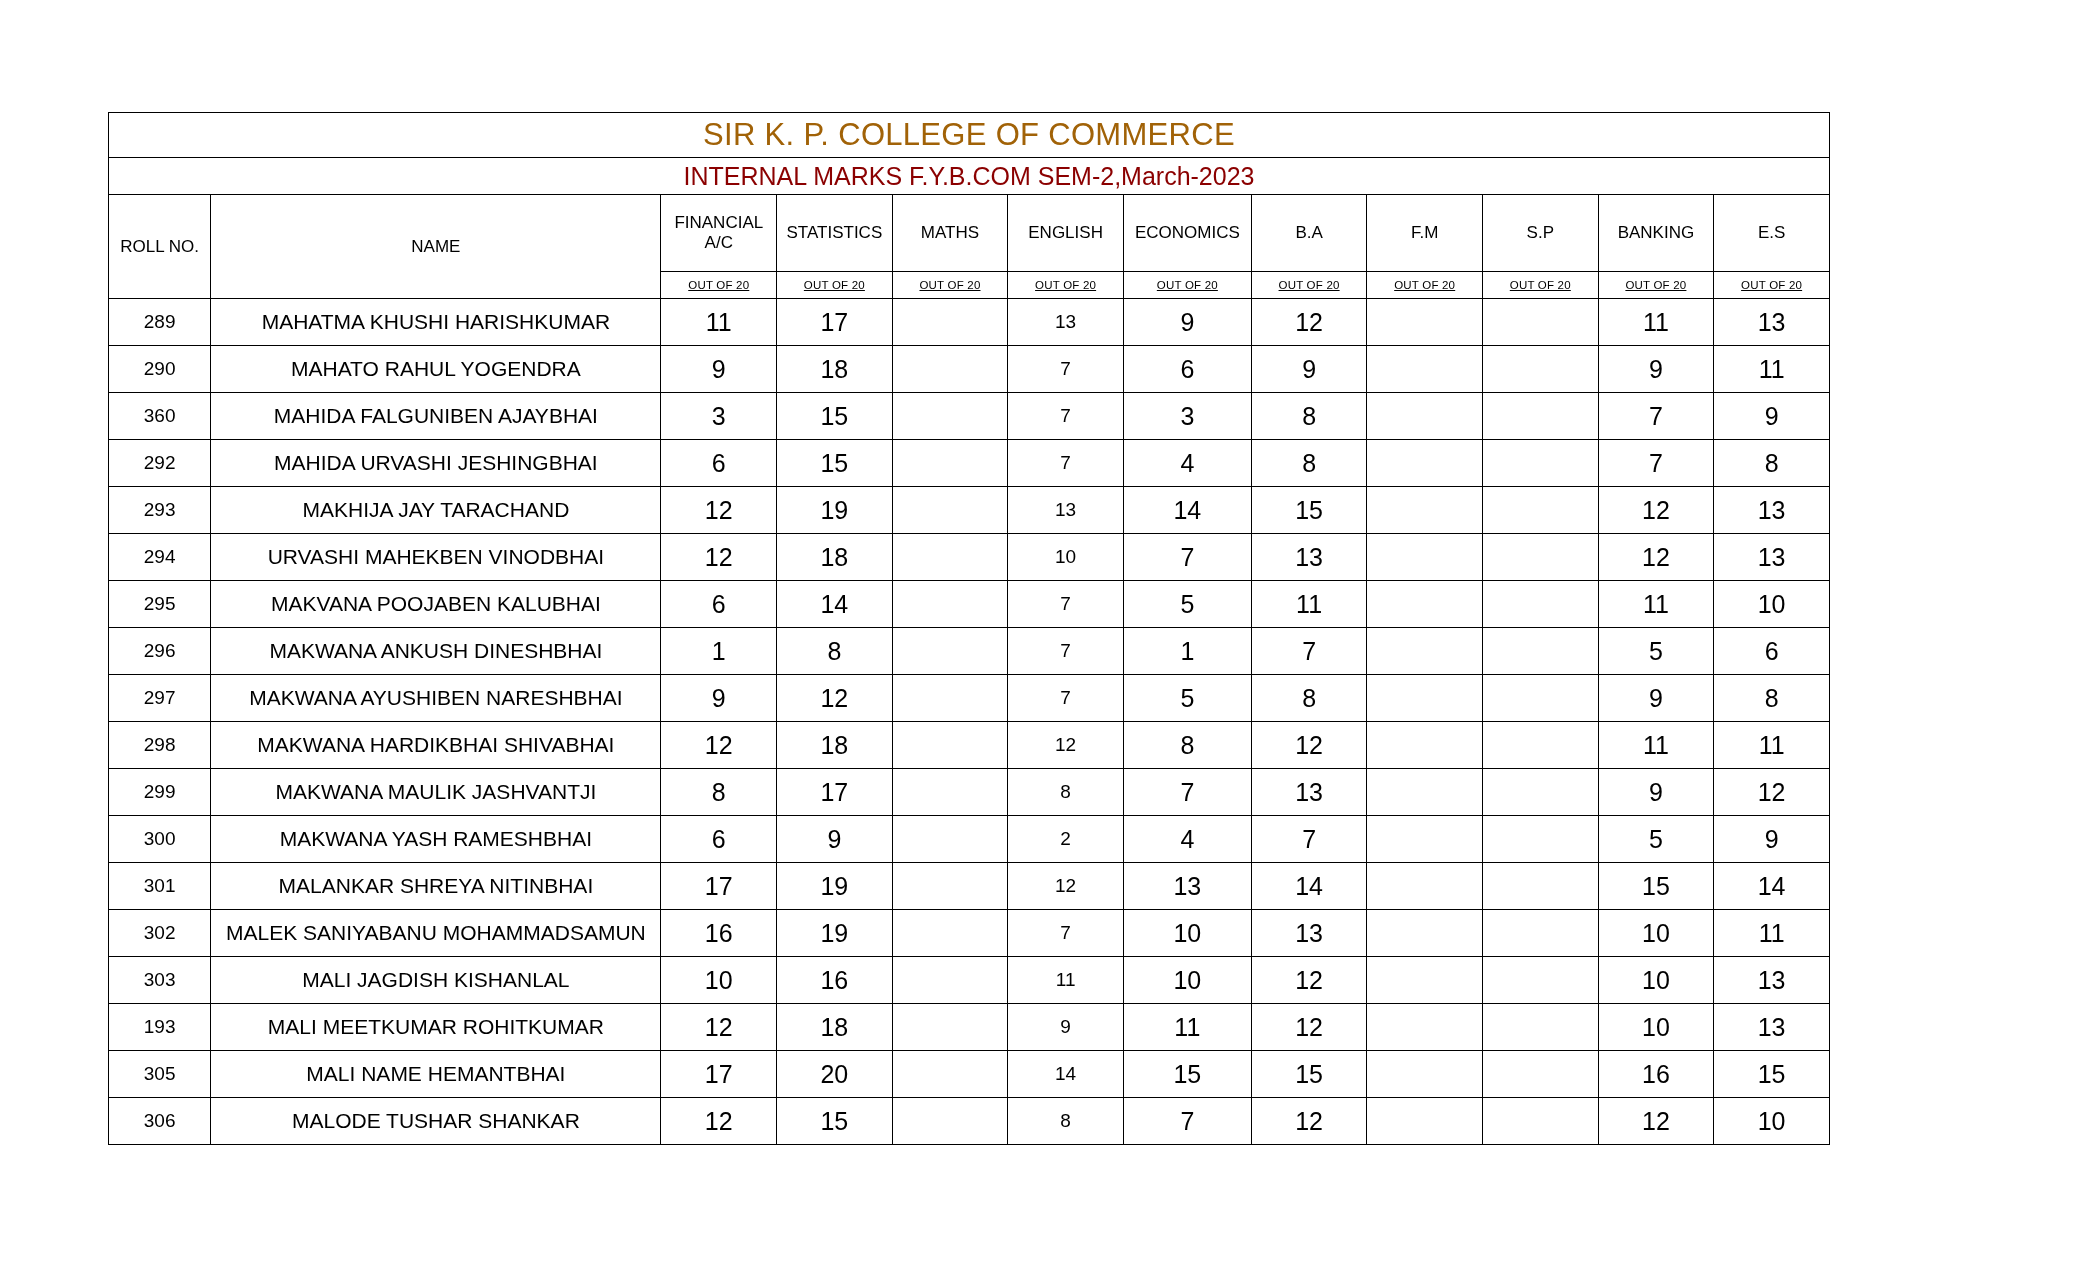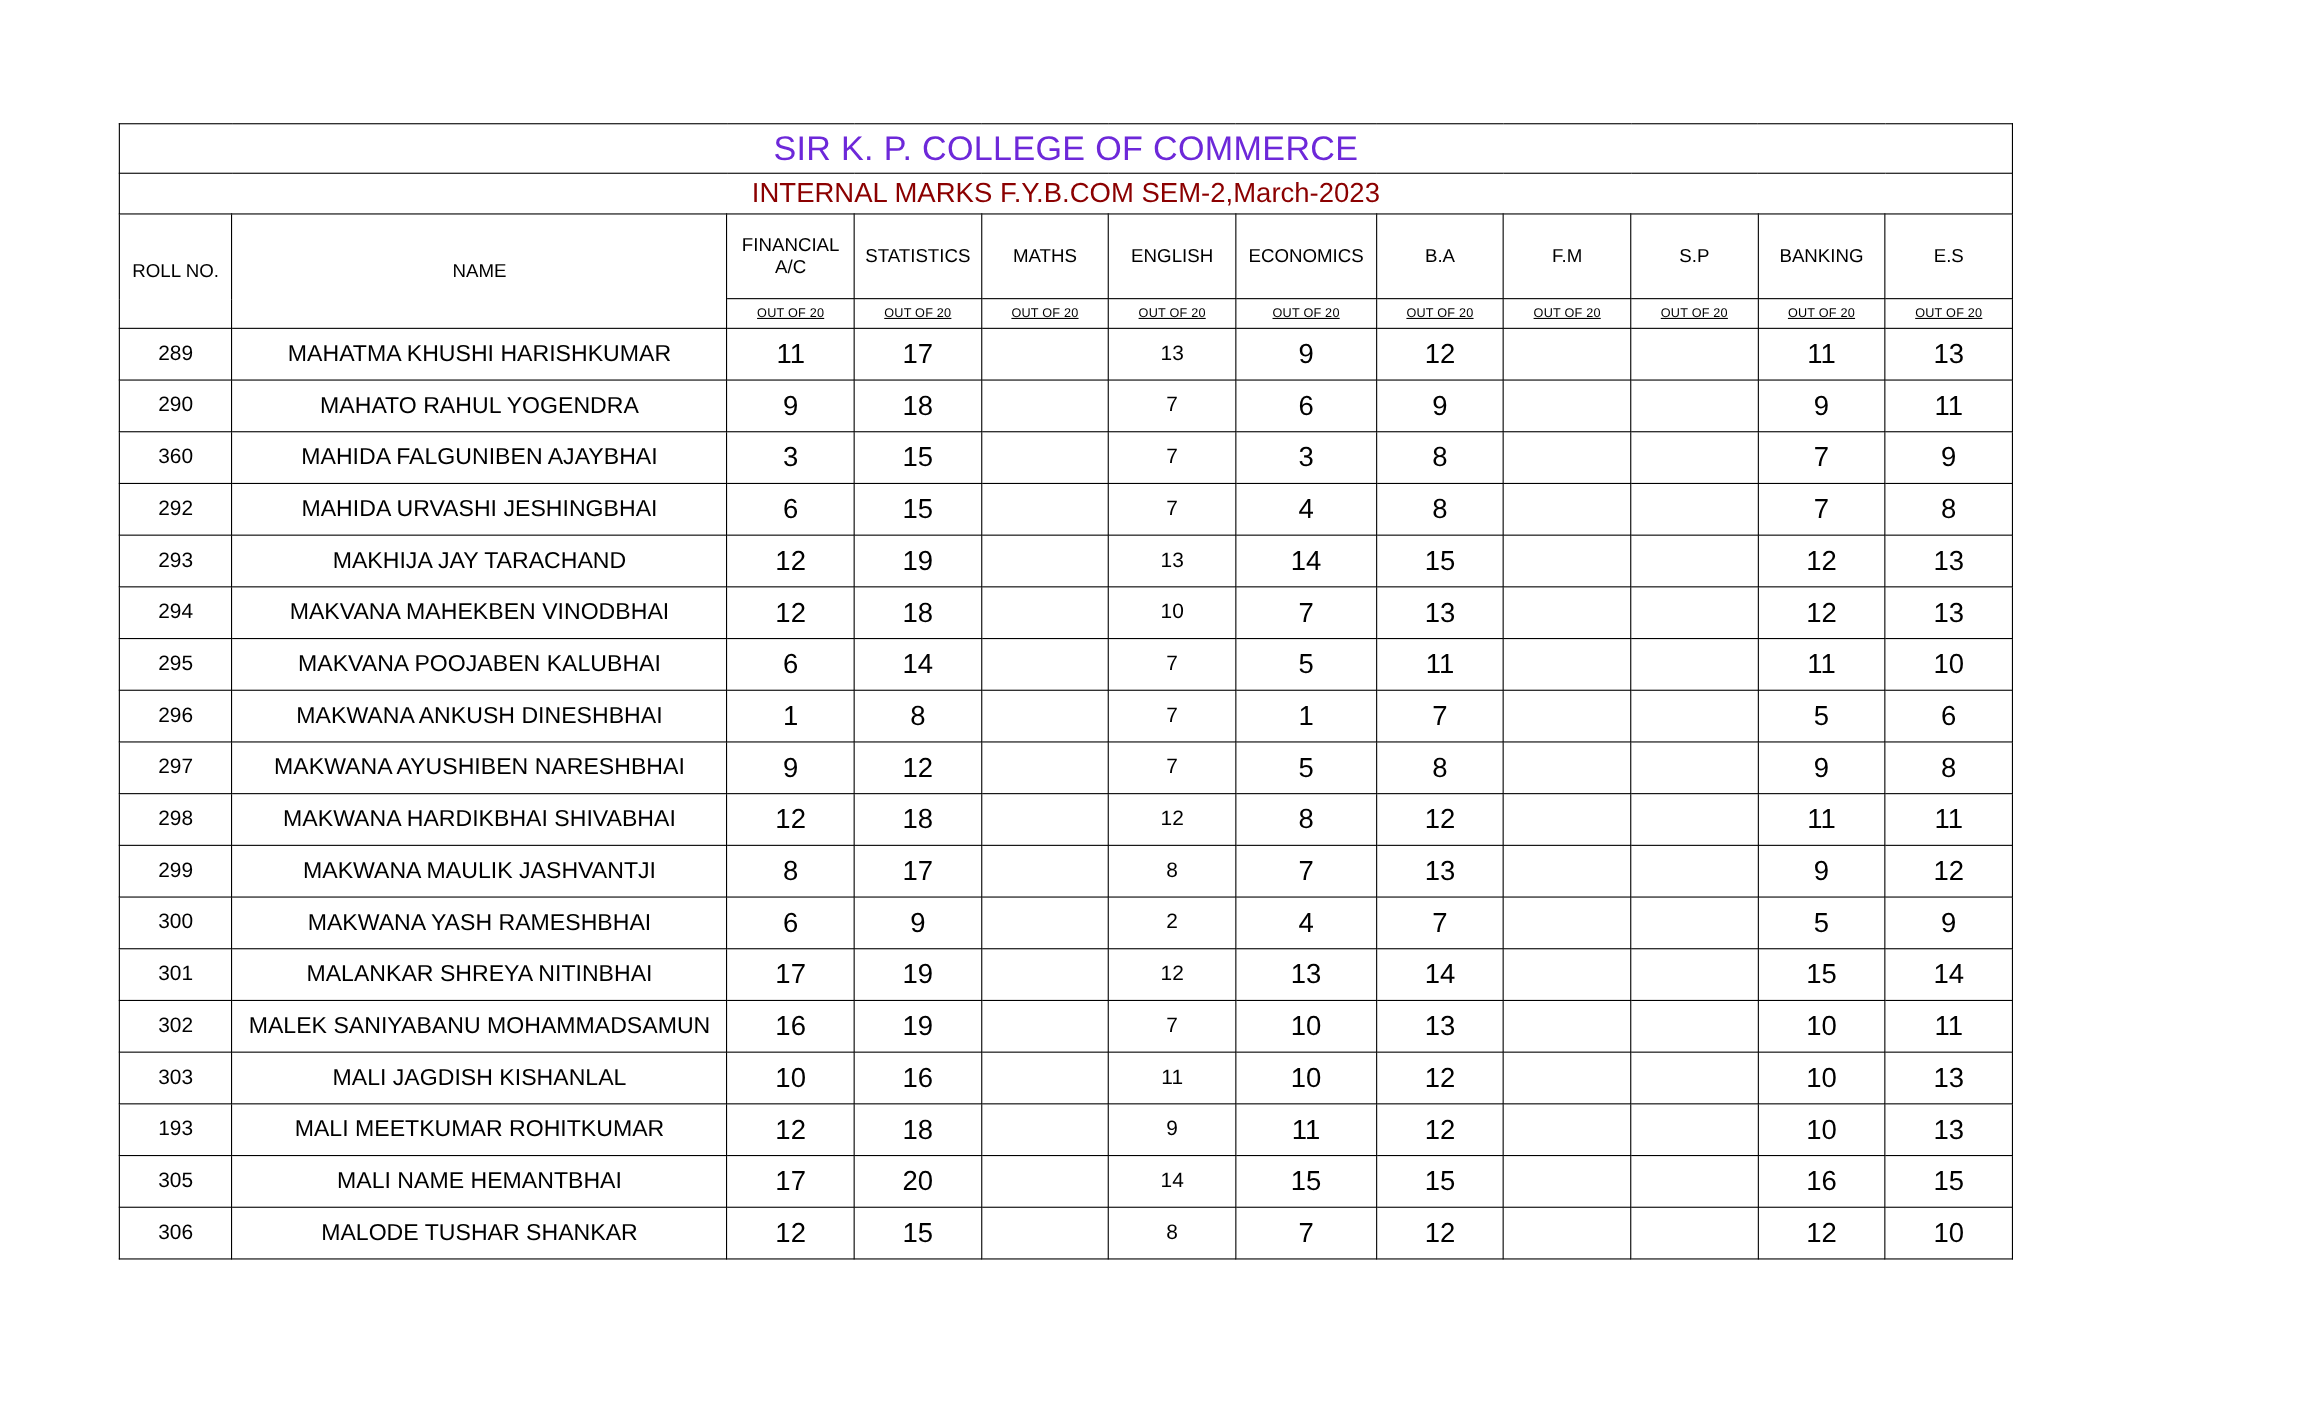--- a/index.html
+++ b/index.html
@@ -28,21 +28,21 @@
   }
   table.marks td, table.marks th {
     border: 1px solid #000000;
     padding: 0;
     vertical-align: middle;
     text-align: center;
     font-weight: normal;
   }
   .title-cell {
     height: 44px;
-    color: #6d28d9;
+    color: #a16207;
     font-size: 31px;
     font-weight: bold;
     letter-spacing: 0.3px;
   }
   .subtitle-cell {
     height: 36px;
     color: #8b0000;
     font-size: 25px;
     font-weight: bold;
     margin-top: 48px;
@@ -222,21 +222,21 @@
           <td class="row-cell cell-mark small">13</td>
           <td class="row-cell cell-mark">14</td>
           <td class="row-cell cell-mark">15</td>
           <td class="row-cell cell-mark empty"></td>
           <td class="row-cell cell-mark empty"></td>
           <td class="row-cell cell-mark">12</td>
           <td class="row-cell cell-mark">13</td>
         </tr>
         <tr class="row-cell">
           <td class="row-cell cell-roll">294</td>
-          <td class="row-cell cell-name">MAKVANA MAHEKBEN VINODBHAI</td>
+          <td class="row-cell cell-name">URVASHI MAHEKBEN VINODBHAI</td>
           <td class="row-cell cell-mark">12</td>
           <td class="row-cell cell-mark">18</td>
           <td class="row-cell cell-mark empty"></td>
           <td class="row-cell cell-mark small">10</td>
           <td class="row-cell cell-mark">7</td>
           <td class="row-cell cell-mark">13</td>
           <td class="row-cell cell-mark empty"></td>
           <td class="row-cell cell-mark empty"></td>
           <td class="row-cell cell-mark">12</td>
           <td class="row-cell cell-mark">13</td>

